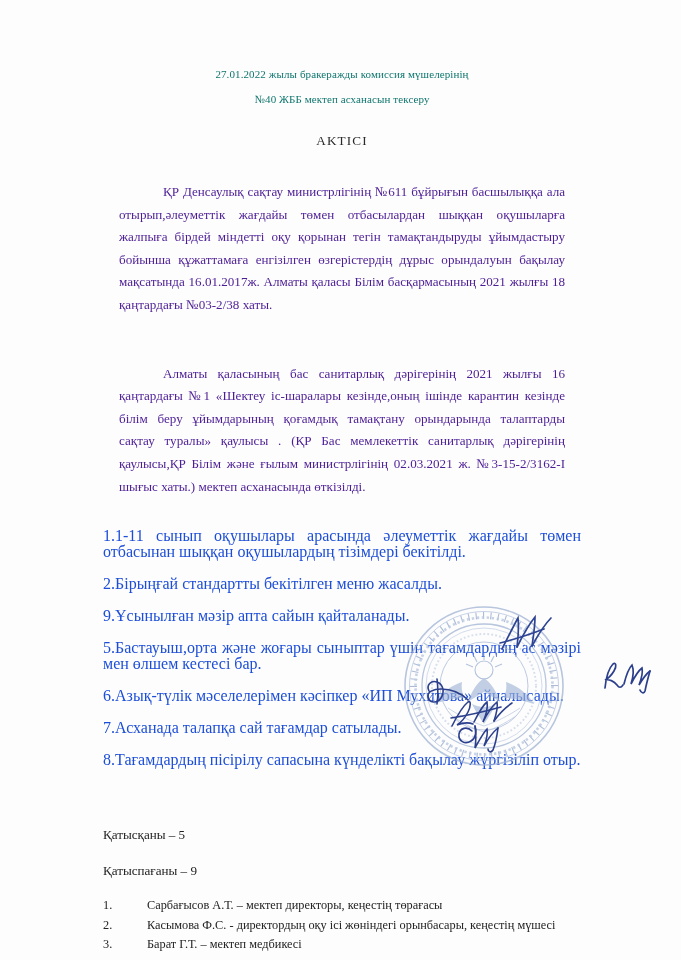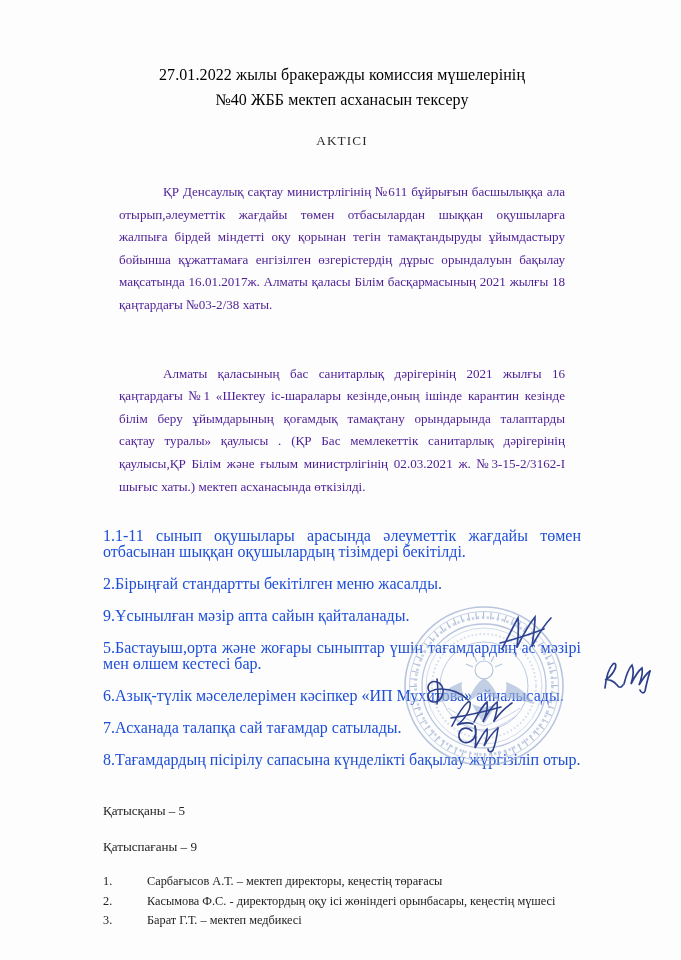--- a/index.html
+++ b/index.html
@@ -26,24 +26,24 @@
     top: 0;
     width: 478px;
   }
 
   
   .header {
     text-align: center;
     padding-top: 62px;
   }
   .header .hline {
-    font-size: 16px;
+    font-size: 11px;
     line-height: 25px;
     letter-spacing: 0.1px;
-    color: #000000;
+    color: #0f766e;
     white-space: nowrap;
   }
   .header .title {
     font-size: 13.2px;
     line-height: 26px;
     letter-spacing: 1.1px;
     color: #2a2a2a;
     margin-top: 16px;
   }
 
@@ -71,21 +71,21 @@
     font-size: 16px;
     line-height: 16px;
     text-align: justify;
     color: #1d4ed8;
     margin-bottom: 16px;
   }
   .numlist li:last-child { margin-bottom: 0; }
 
   
   .attendance {
-    margin-top: 32px;
+    margin-top: 56px;
   }
   .attendance .aline {
     font-size: 13.1px;
     line-height: 22px;
     color: #232323;
     margin-bottom: 14px;
   }
 
   
   .signatories {

